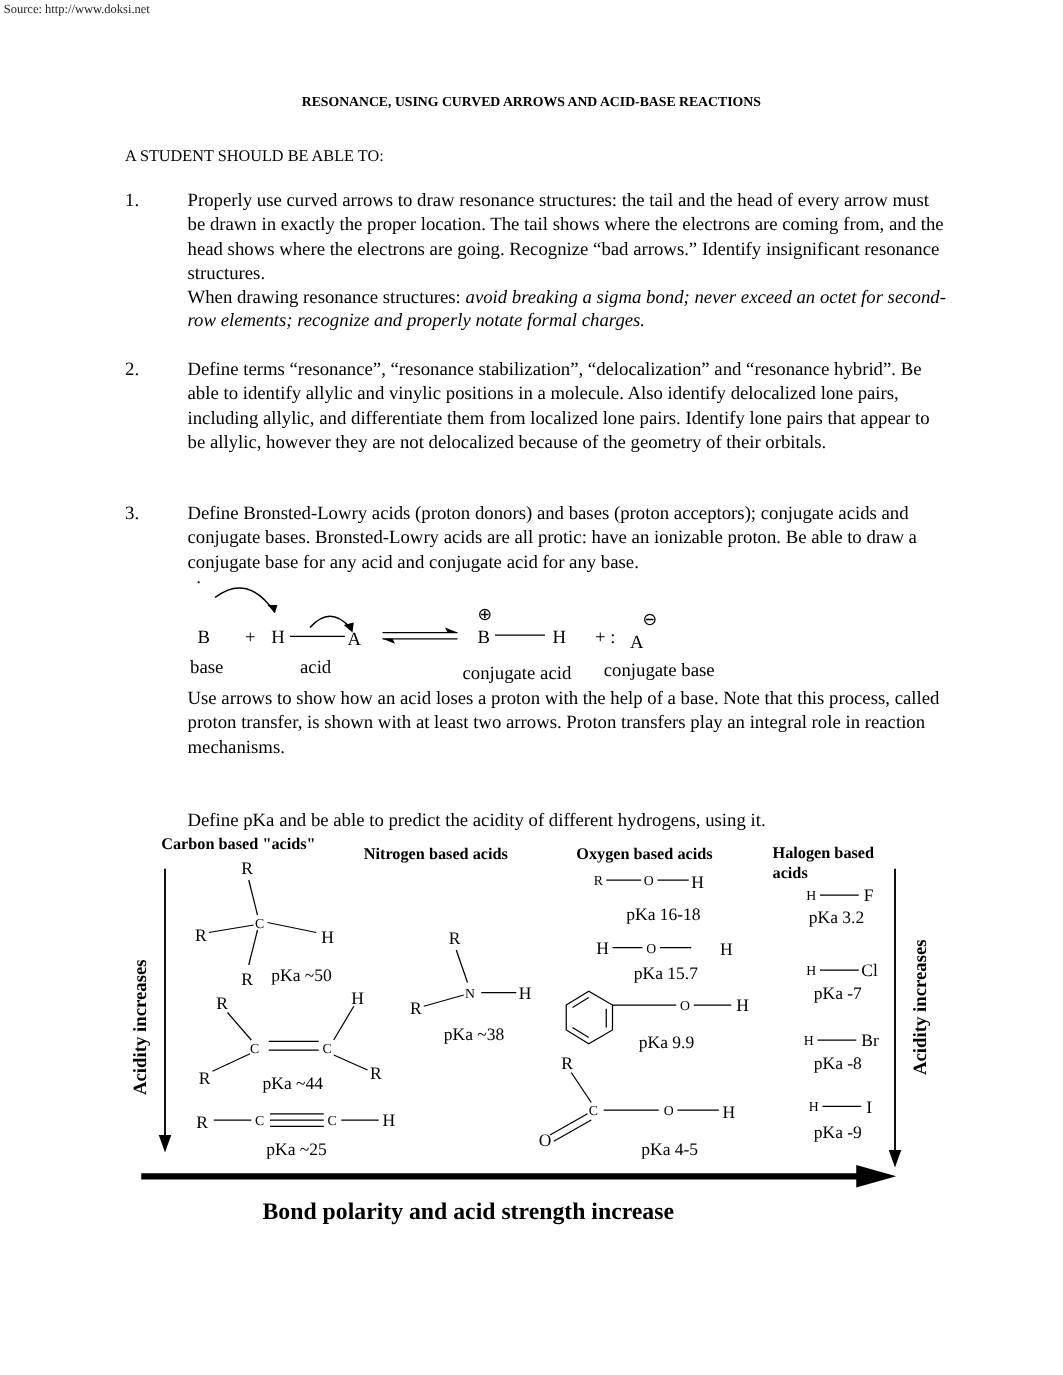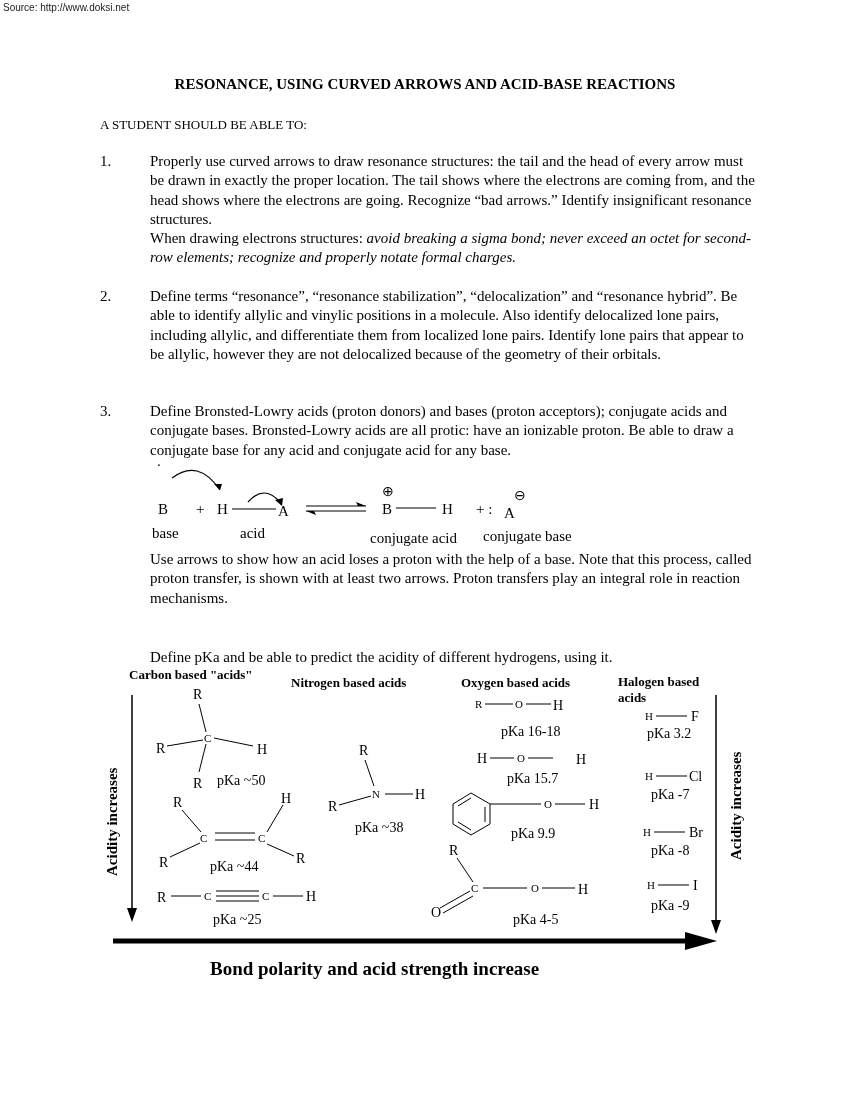--- a/index.html
+++ b/index.html
@@ -1,20 +1,20 @@
 <!DOCTYPE html>
 <html><head>
 <meta charset="utf-8">
 <style>
   html, body { margin: 0; padding: 0; background: #ffffff; }
   body { width: 850px; height: 1100px; position: relative; overflow: hidden;
          font-family: "Liberation Serif", serif; color: #000; }
   .abs { position: absolute; }
-  .source { left: 3px; top: 2px; font-family: Liberation Sans, sans-serif; font-size: 10px; color: #222; }
-  .title { left: 0; width: 850px; top: 76px; text-align: center; font-weight: bold; font-size: 15px; }
+  .source { left: 3px; top: 2px; font-family: Liberation Serif, serif; font-size: 10px; color: #222; }
+  .title { left: 0; width: 850px; top: 76px; text-align: center; font-weight: bold; font-size: 11px; }
   .intro { left: 100px; top: 117px; font-size: 13px; }
   .item { left: 100px; width: 660px; font-size: 15px; line-height: 19.3px; }
   .item .num { position: absolute; left: 0; top: 0; }
   .item .body { margin-left: 50px; }
   .para { left: 150px; width: 610px; font-size: 15px; line-height: 19.3px; }
   em { font-style: italic; }
   svg text { font-family: "Liberation Serif", serif; }
 </style>
 </head>
 <body>
@@ -22,21 +22,21 @@
 <div class="abs source">Source: http://www.doksi.net</div>
 
 <div class="abs title">RESONANCE, USING CURVED ARROWS AND ACID-BASE REACTIONS</div>
 
 <div class="abs intro">A STUDENT SHOULD BE ABLE TO:</div>
 
 <div class="abs item" style="top:152px;">
   <span class="num">1.</span>
   <div class="body">
     <span>Properly use curved arrows to draw resonance structures: the tail and the head of every arrow must be drawn in exactly the proper location.  The tail shows where the electrons are coming from, and the head shows where the electrons are going.  Recognize “bad arrows.”  Identify insignificant resonance structures.</span><br>
-    <span>When drawing electrons structures: </span><em>avoid breaking a sigma bond; never exceed an octet for second-row elements; recognize and properly notate formal charges.</em>
+    <span>When drawing resonance structures: </span><em>avoid breaking a sigma bond; never exceed an octet for second-row elements; recognize and properly notate formal charges.</em>
   </div>
 </div>
 
 <div class="abs item" style="top:287px;">
   <span class="num">2.</span>
   <div class="body">Define terms “resonance”, “resonance stabilization”, “delocalization” and “resonance hybrid”.  Be able to identify allylic and vinylic positions in a molecule.  Also identify delocalized lone pairs, including allylic, and differentiate them from localized lone pairs. Identify lone pairs that appear to be allylic, however they are not delocalized because of the geometry of their orbitals.</div>
 </div>
 
 <div class="abs item" style="top:402px;">
   <span class="num">3.</span>

